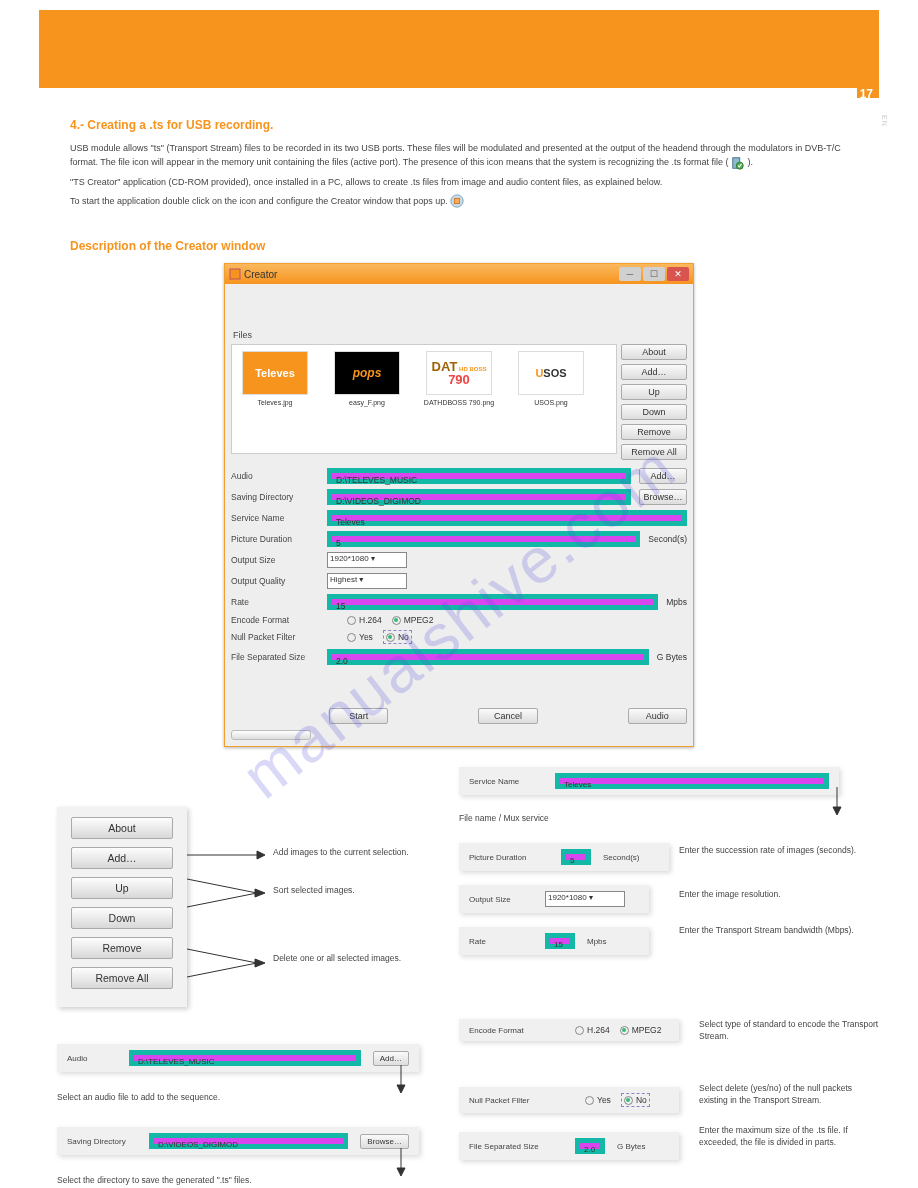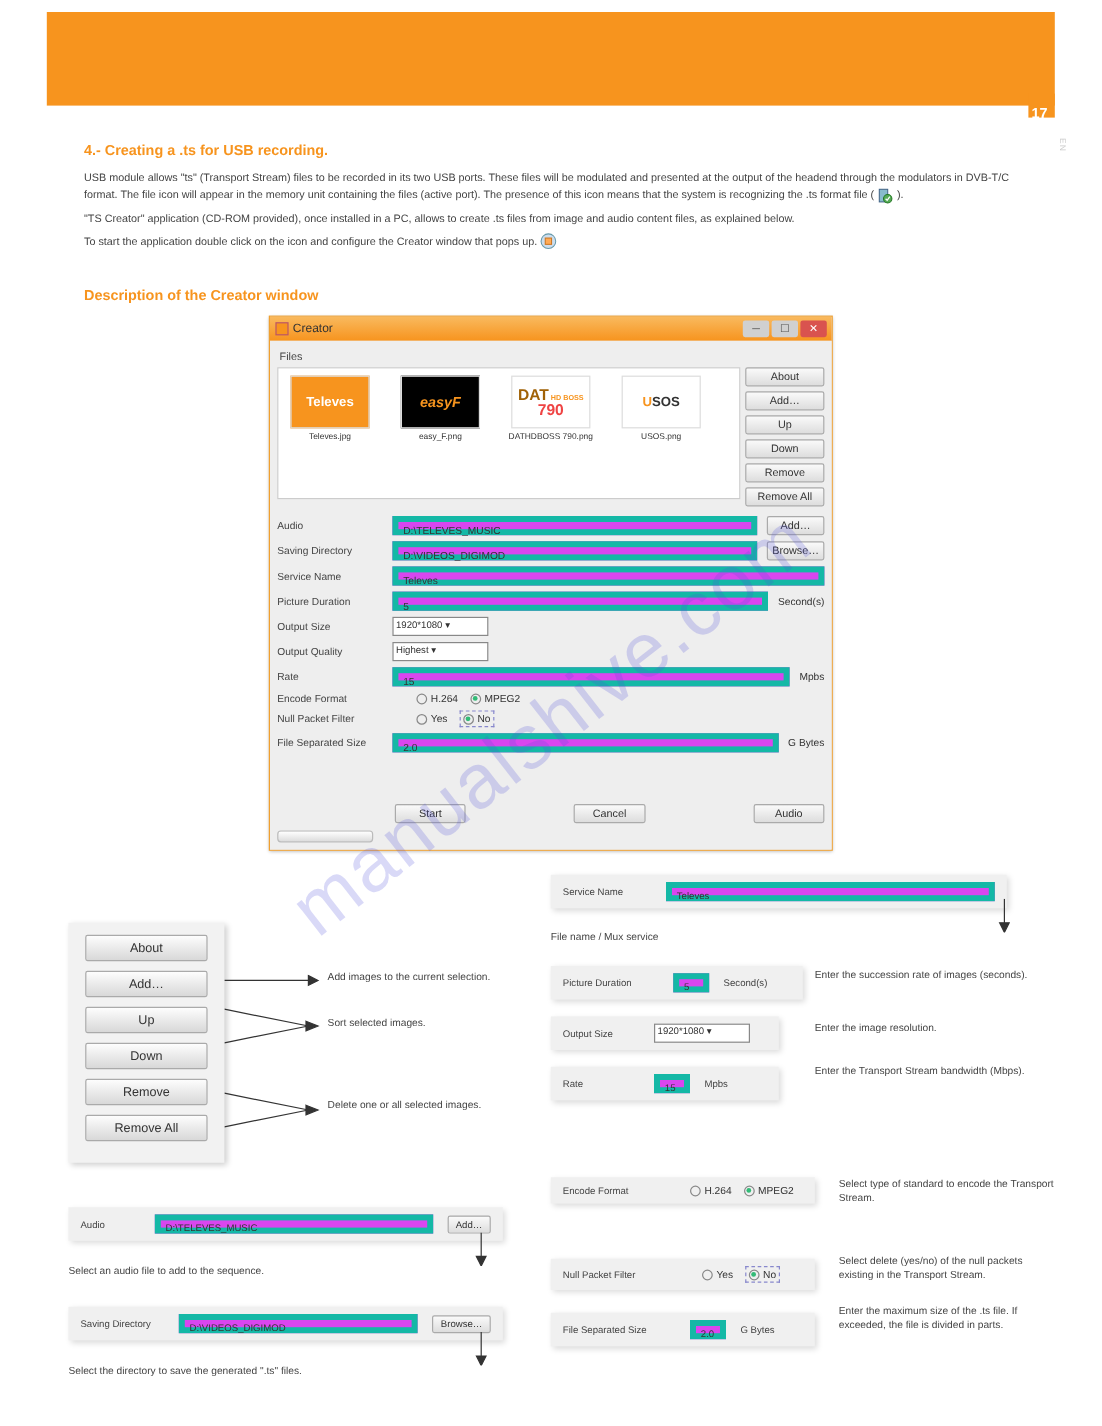--- a/index.html
+++ b/index.html
@@ -21,21 +21,21 @@
   .title-bar { background: linear-gradient(#f9b95e,#f7941e); height: 20px; display:flex; align-items:center; justify-content: space-between; padding: 0 4px; }
   .title-bar .t { color:#333; font-size:10px; }
   .winbtns { display:flex; gap:2px; }
   .wbtn { width:22px; height:14px; display:flex; align-items:center; justify-content:center; font-size:9px; color:#fff; border-radius:2px; }
   .wmin { background:#d0d0d0; color:#555; }
   .wmax { background:#d0d0d0; color:#555; }
   .wclose { background:#d9534f; }
   
   .creator-body { background: #eee; padding: 6px; }
   .files-col { display:flex; gap:4px; }
-  .files-label { font-size:9px; padding: 2px 0 4px 2px; color:#444; }
+  .files-label { font-size:9px; padding: 2px 0 4px 2px; color:#444;margin-top:38px; }
   .thumbs-box { flex:1; background:#fff; border:1px solid #ccc; height: 110px; padding:6px; display:flex; gap:18px; align-items:flex-start; }
   .thumb { width:74px; text-align:center; }
   .thumb .img { width:66px; height:44px; margin: 0 auto 4px; border:1px solid #ddd; display:flex; align-items:center; justify-content:center; }
   .thumb-cap { font-size:7px; color:#333; }
   .televes-logo { background:#f7941e; color:#fff; font-weight:bold; font-size:11px; }
   .easyf-logo { background:#000; color:#f7941e; font-weight:bold; font-style:italic; font-size:12px; }
   .dat-logo { color:#000; font-weight:bold; font-size:8px; line-height:1; text-align:center; }
   .usos-logo { color:#333; font-weight:bold; font-size:11px; }
   
   .side-buttons { width:66px; display:flex; flex-direction:column; gap:4px; }
@@ -127,21 +127,21 @@
     <div class="creator-body">
       <div class="files-col">
         <div style="flex:1;">
           <div class="files-label">Files</div>
           <div class="thumbs-box">
             <div class="thumb">
               <div class="img televes-logo">Televes</div>
               <div class="thumb-cap">Televes.jpg</div>
             </div>
             <div class="thumb">
-              <div class="img easyf-logo">easyF</div>
+              <div class="img easyf-logo">pops</div>
               <div class="thumb-cap">easy_F.png</div>
             </div>
             <div class="thumb">
               <div class="img dat-logo">
                   <span><b style="color:#a16207;font-size:13px;">DAT</b><span style="color:#f7941e;font-size:6px;"> HD BOSS</span><br><b style="color:#ef4444;font-size:13px;text-align:right;">790</b></span>
                 </div>
               <div class="thumb-cap">DATHDBOSS 790.png</div>
             </div>
             <div class="thumb">
               <div class="img usos-logo"><span style="color:#f7941e;">U</span>SOS</div>

